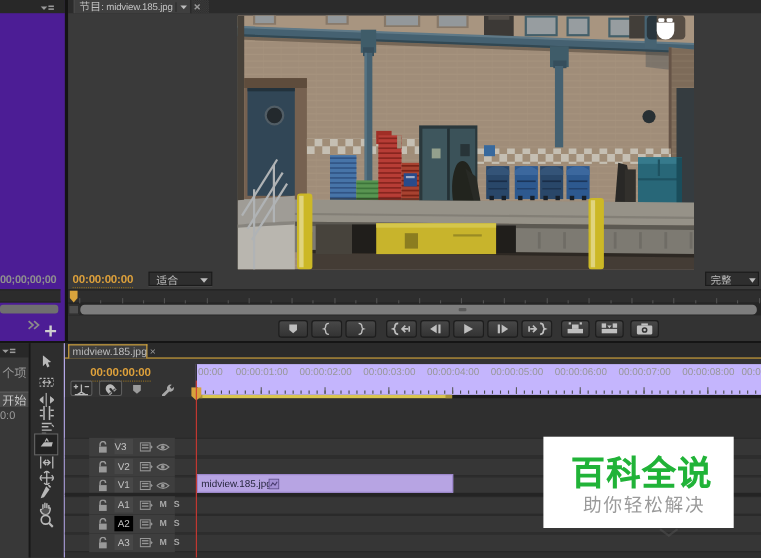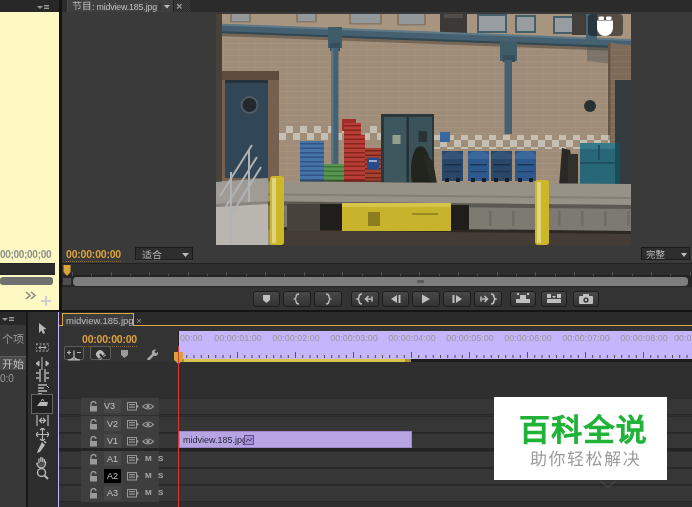--- a/index.html
+++ b/index.html
@@ -2,21 +2,21 @@
 <html><head><meta charset="utf-8">
 <style>
 *{margin:0;padding:0;box-sizing:border-box}
 html,body{width:692px;height:507px;overflow:hidden;background:#393939;font-family:"Liberation Sans",sans-serif}
 .abs{position:absolute}
 #stage{position:relative;width:692px;height:507px;background:#393939}
 </style></head>
 <body>
 <div id="stage">
 
-<div class="abs" style="left:0;top:0;width:59px;height:310px;background:#fef9c3">
+<div class="abs" style="left:0;top:0;width:59px;height:310px;background:#4c1d95">
   <div class="abs" style="left:0;top:0;width:59px;height:12px;background:#282828"></div>
   <svg class="abs" style="left:36px;top:3px" width="14" height="8">
         <path d="M1,3 l3,3 l3,-3 z" fill="#9a9a9a"></path>
         <rect x="8" y="2" width="5" height="1.4" fill="#9a9a9a"></rect>
         <rect x="8" y="4.6" width="5" height="1.4" fill="#9a9a9a"></rect>
       </svg>
   <div class="abs" style="left:0px;top:249px;color:#8f8f8f;font-weight:bold;font-size:10px;letter-spacing:-.3px">00;00;00;00</div>
   <div class="abs" style="left:0;top:263px;width:55px;height:12px;background:#2c2c2c;border-top:1px solid #242424;border-bottom:1px solid #242424"></div>
   <div class="abs" style="left:0;top:277px;width:53px;height:8px;background:#6f6f6f;border-radius:3px"></div>
   <svg class="abs" style="left:24px;top:290px" width="16" height="11">

